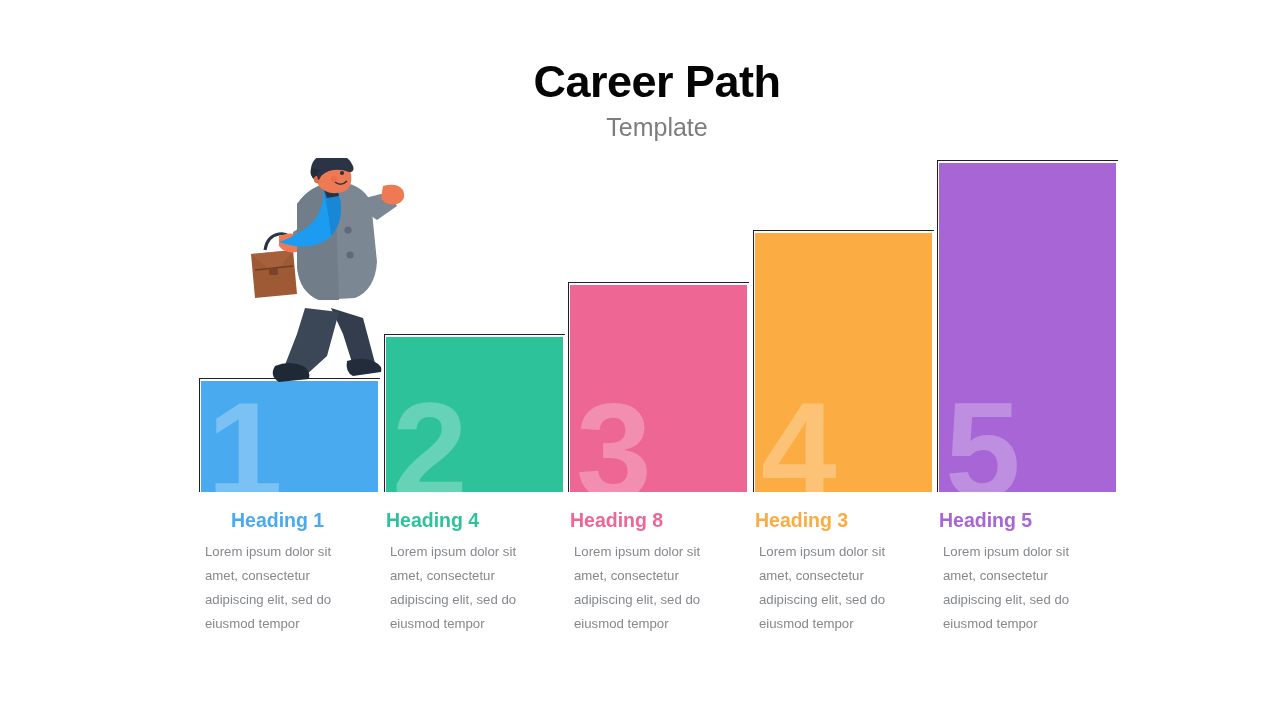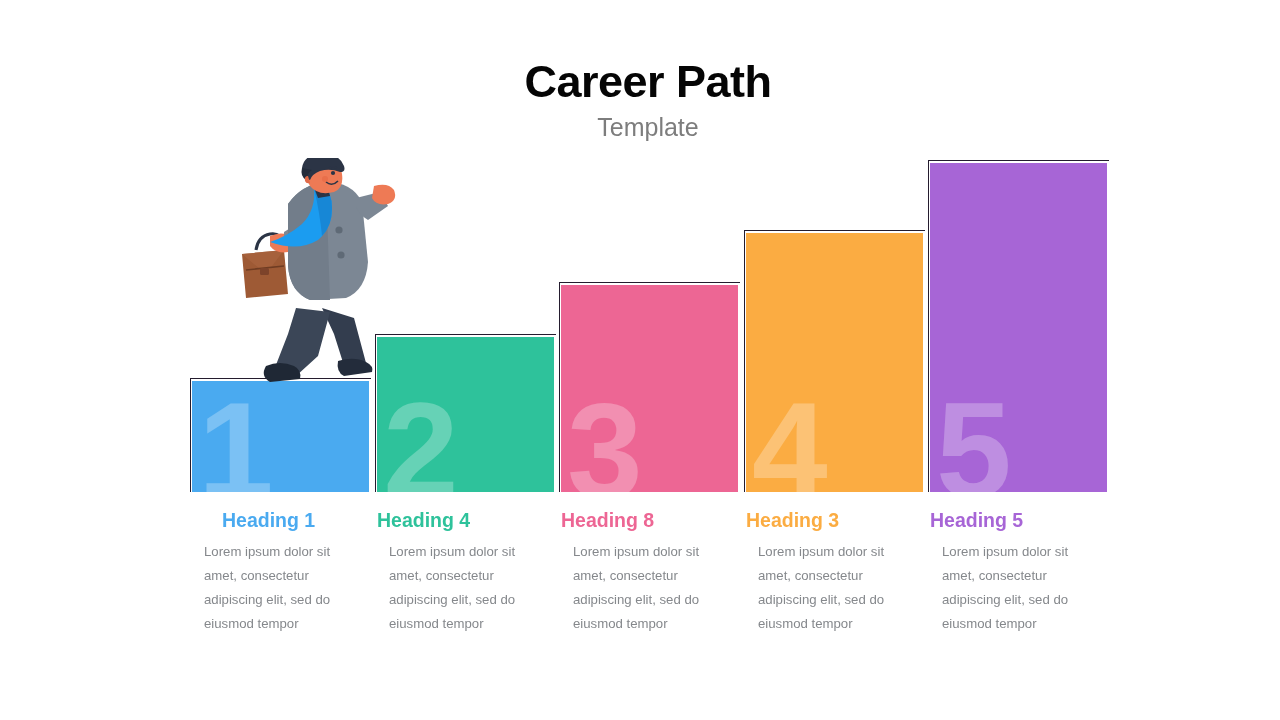--- a/index.html
+++ b/index.html
@@ -10,21 +10,21 @@
     width: 1280px;
     height: 720px;
     background: #ffffff;
     font-family: "Liberation Sans", sans-serif;
     overflow: hidden;
     position: relative;
   }
 
   #slide {
     position: absolute;
-    left: 8px; top: 0;
+    left: 17px; top: 0;
     width: 1144px;
     height: 720px;
     background: #ffffff;
   }
 
   
   .title-block {
     position: absolute;
     left: 0;
     top: 58px;
@@ -101,21 +101,21 @@
   .col-heading {
     font-size: 19.5px;
     font-weight: bold;
     line-height: 1.1;
     margin: 0;
   }
   .col-body {
     font-size: 13.2px;
     color: #85888c;
     line-height: 1.82;
-    margin: 12px;
+    margin: 4px;
     margin-top: 9px;
   }
 
   
   .illustration {
     position: absolute;
     left: 218px;
     top: 158px;
     width: 175px;
     height: 232px;

